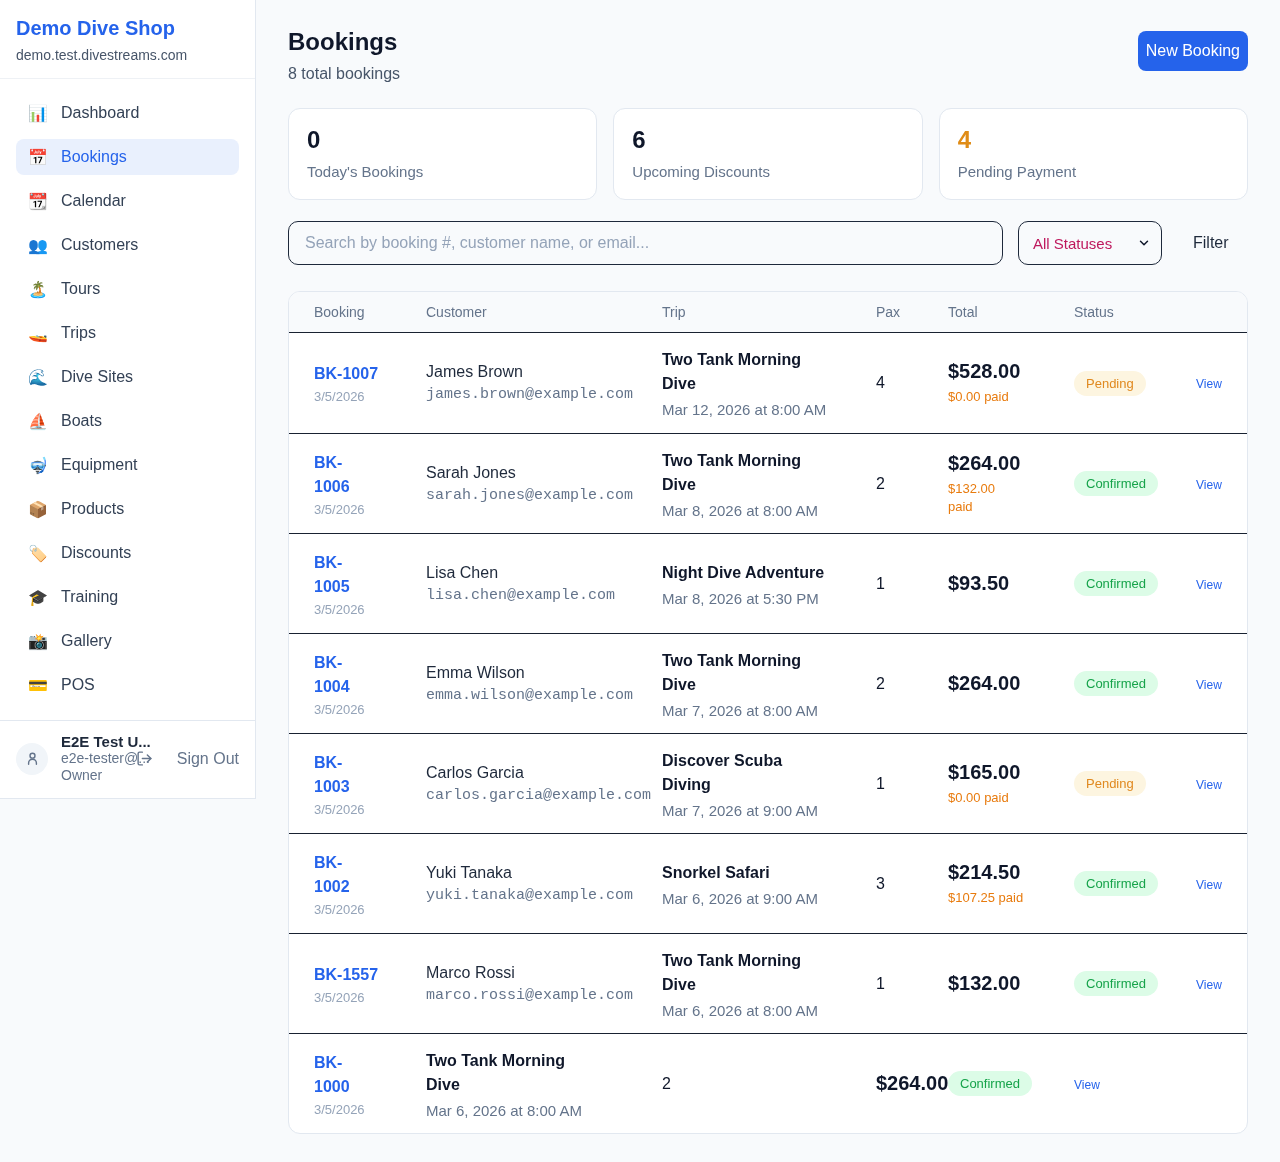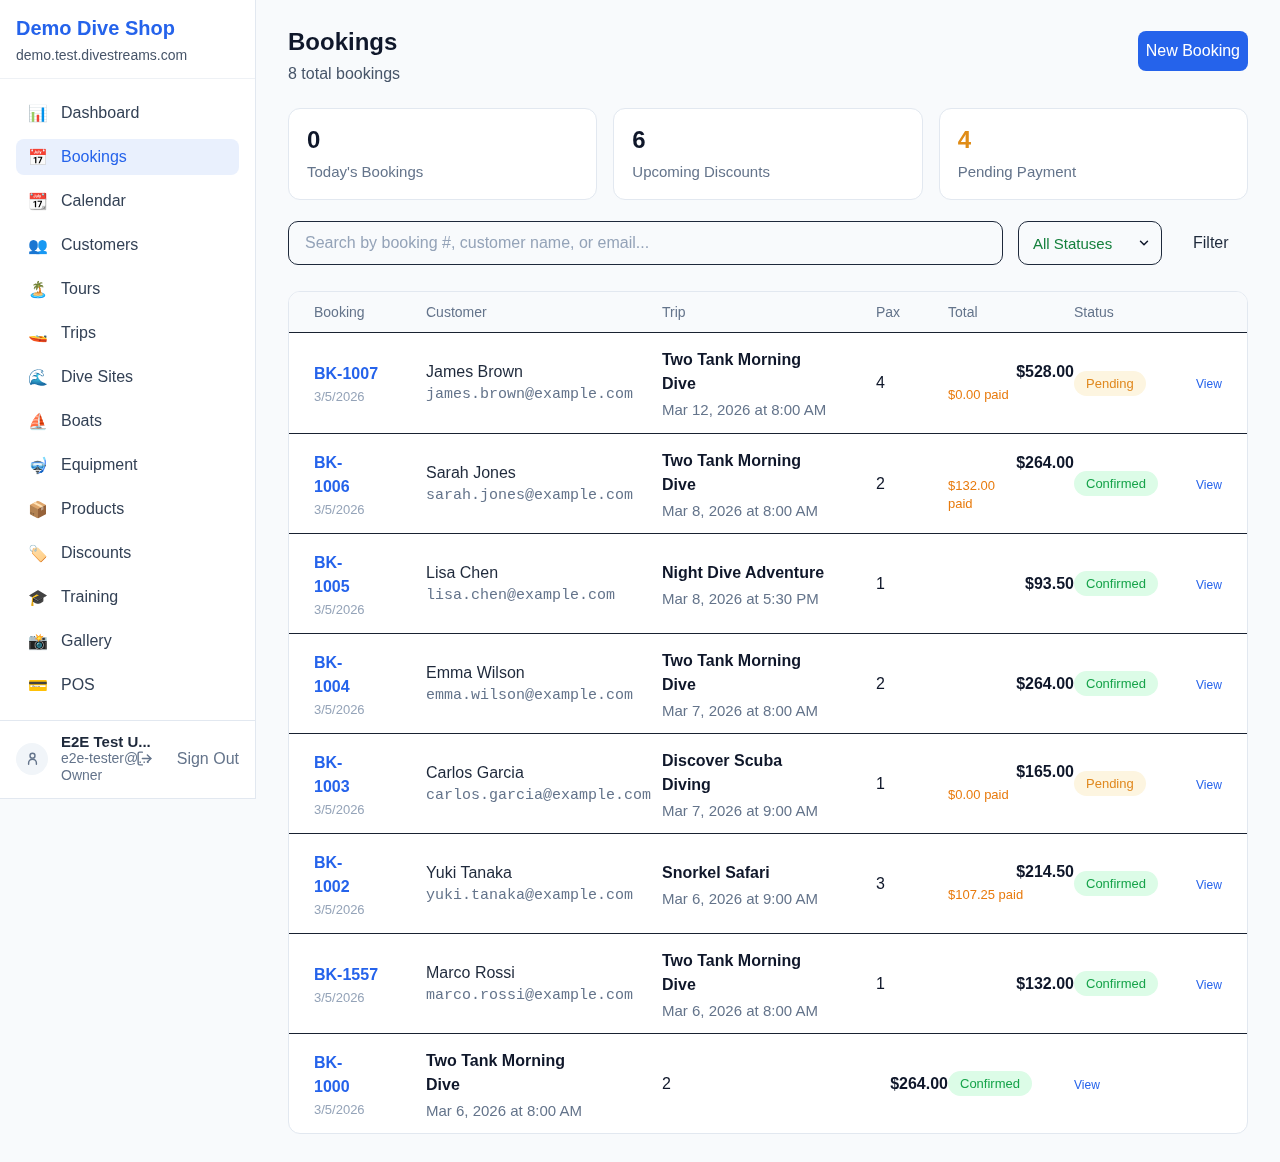--- a/index.html
+++ b/index.html
@@ -61,21 +61,21 @@
   .search-input {
     width:715px; height:44px; border:1px solid #1e293b; border-radius:10px;
     padding:0 16px; font-size:16px; background:transparent; color:#0f172a;
     font-family:inherit; outline:none;
   }
   .search-input::placeholder { color:#94a3b8; }
   .select-wrap { position:relative; margin-left:15px; }
   .status-select {
     appearance:none; -webkit-appearance:none; height:44px; width:144px;
     border:1px solid #1e293b; border-radius:10px; background:transparent;
-    font-size:15px; padding:0 30px 0 14px; color:#15803d; font-family:inherit; cursor:pointer;
+    font-size:15px; padding:0 30px 0 14px; color:#be185d; font-family:inherit; cursor:pointer;
   }
   .select-chevron { position:absolute; right:11px; top:15px; pointer-events:none; }
   .filter-label { margin-left:31px; font-size:16px; color:#1e293b; cursor:pointer; }
 
   
   .table-card { background:#fff; border:1px solid #e2e8f0; border-radius:12px; overflow:hidden; }
   .thead, .trow {
     display:grid;
     grid-template-columns:112px 236px 214px 72px 126px 122px 1fr;
     padding-left:25px; align-items:center;
@@ -83,21 +83,21 @@
   .thead { height:41px; background:#f8fafc; border-bottom:1px solid #192231; color:#64748b; font-size:14px; }
   .trow { min-height:100px; padding-top:12px; padding-bottom:12px; }
   .trow + .trow { border-top:1px solid #192231; }
   .booking-id { color:#2563eb; font-weight:bold; font-size:16px; white-space:pre-line; line-height:24px; cursor:pointer; }
   .booking-date { color:#94a3b8; font-size:13px; margin-top:3px; }
   .cust-name { font-size:16px; color:#1e293b; }
   .cust-email { font-size:15px; color:#64748b; margin-top:5px;font-family:Liberation Mono, monospace; }
   .trip-name { font-size:16px; font-weight:bold; color:#0f172a; white-space:pre-line; line-height:24px; }
   .trip-time { font-size:15px; color:#64748b; margin-top:5px; }
   .pax-cell { font-size:16px; }
-  .total-amt { font-weight:bold; font-size:16px;text-align:right; }
+  .total-amt { font-weight:bold; font-size:20px; }
   .paid { font-size:13px; color:#e87b0e; margin-top:5px; white-space:pre-line; line-height:18px; }
   .badge { display:inline-block; padding:5px 12px; border-radius:999px; font-size:13px; }
   .badge.pending { background:#fdf5e0; color:#e0891f; }
   .badge.confirmed { background:#dcfce7; color:#16a34a; }
   .view-link { color:#2563eb; font-size:12px; cursor:pointer; }
 </style>
 </head>
 <body>
 
 <aside class="sidebar">

